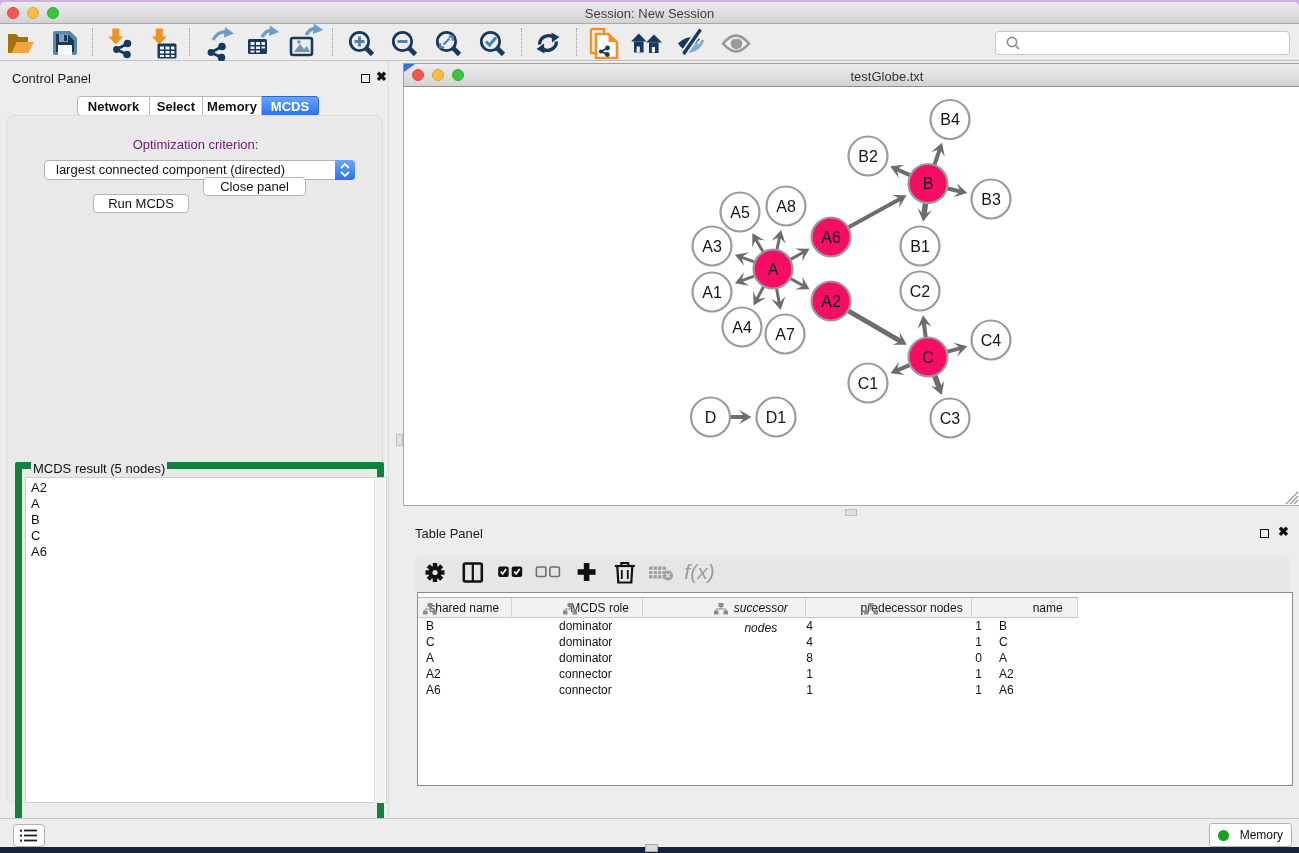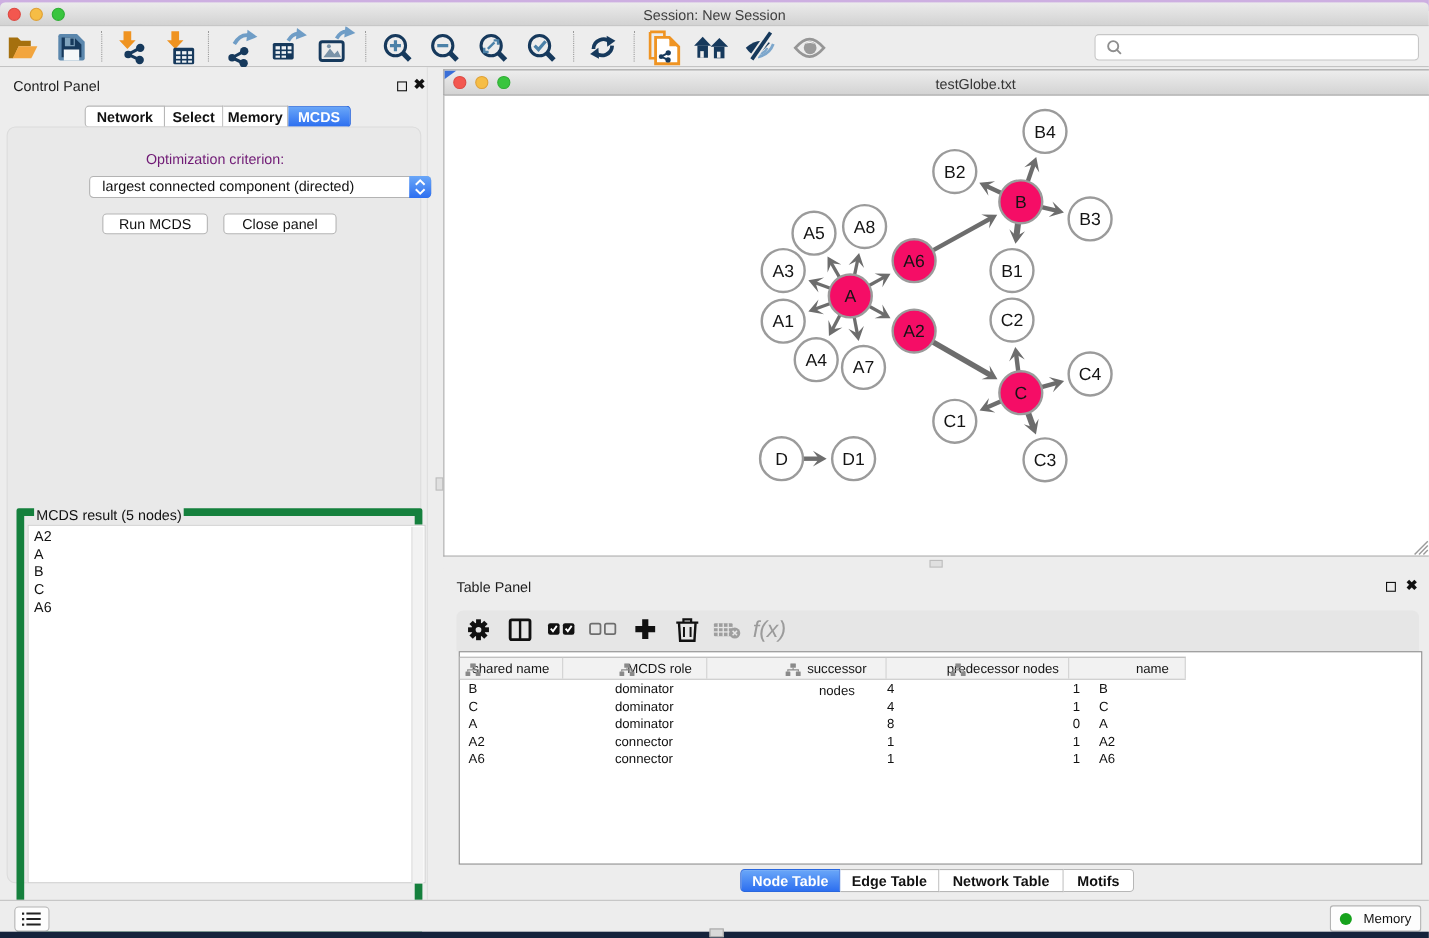--- a/index.html
+++ b/index.html
@@ -35,21 +35,21 @@
 .tab { height:20px; background:#fff; border:1px solid #b7b7b7; border-left:none;
   font-size:13px; font-weight:bold; color:#111; text-align:center; line-height:19px; }
 .tab.first { border-left:1px solid #b7b7b7; border-radius:4px 0 0 4px; }
 .tab.last { border-radius:0 4px 4px 0; }
 .tab.sel { background:linear-gradient(#6aa7f8,#2d6ff0); border-color:#2a67dd; color:#fff; }
 #cp-tabs { left:77px; top:35px; }
 #optlabel { position:absolute; left:0; width:377px; top:21px; text-align:center;
   font-size:13px; color:#701a75; }
 #dropdown { position:absolute; left:37px; top:44px; width:311px; height:20px; background:#fff;
   border:1px solid #b3b3b3; border-radius:4px; font-size:13px; color:#111; line-height:18px;
-  padding-left:11px;margin-left:37px; }
+  padding-left:11px; }
 #dropdown .step { position:absolute; right:-1px; top:-1px; width:20px; height:20px;
   background:linear-gradient(#6aa7f8,#2d6ff0); border-radius:0 4px 4px 0; }
 .btn { position:absolute; height:19px; background:#fff; border:1px solid #b5b5b5;
   border-radius:4px; font-size:13px; color:#111; text-align:center; line-height:17px; }
 #fieldset { position:absolute; left:8px; top:346px; width:369px; height:386px;
   border:7px solid #15803d; border-radius:2px; }
 #fieldlegend { position:absolute; left:9px; top:-8px; background:#e9e9e9; padding:0 2px;
   font-size:13px; color:#111; }
 #fieldlist { position:absolute; left:3px; top:8px; width:362px; height:326px; background:#fff;
   border:1px solid #cfcfcf; font-size:13px; color:#111; line-height:16px; padding:2px 0 0 5px; }
@@ -280,21 +280,21 @@
   </div>
   <div id="cp-inner">
     <div id="optlabel">Optimization criterion:</div>
     <div id="dropdown">largest connected component (directed)
       <div class="step"><svg width="20" height="20" viewBox="0 0 20 20">
             <path d="M6,8 L10,4 L14,8" fill="none" stroke="#fff" stroke-width="1.8"></path>
             <path d="M6,12 L10,16 L14,12" fill="none" stroke="#fff" stroke-width="1.8"></path>
           </svg></div>
     </div>
     <div class="btn" style="left:86px; top:78px; width:96px;">Run MCDS</div>
-    <div class="btn" style="left:196px; top:78px; width:103px;">Close panel</div>
+    <div class="btn" style="left:196px; top:61px; width:103px;">Close panel</div>
     <div id="fieldset">
       <div id="fieldlegend">MCDS result (5 nodes)</div>
       <div id="fieldlist">A2<br>A<br>B<br>C<br>A6
         <div id="fieldscroll"></div>
       </div>
     </div>
   </div>
 </div>
 <div class="handle" style="left:396px; top:434px; width:7px; height:12px;"></div>
 
@@ -465,21 +465,21 @@
             <path d="M7,4 v2 M2.2,7.5 v-1.5 h9.6 v1.5" fill="none" stroke="#8a8a8a" stroke-width="1"></path>
           </svg>shared name</div>
       <div class="th" style="width:120px"><svg class="oc" width="14" height="12" viewBox="0 0 14 12" style="position:absolute;left:5px;top:5px">
             <g fill="#8a8a8a">
               <rect x="4.5" y="0" width="5" height="4" rx="0.5"></rect>
               <rect x="0" y="7.5" width="4.5" height="4" rx="0.5"></rect>
               <rect x="9.5" y="7.5" width="4.5" height="4" rx="0.5"></rect>
             </g>
             <path d="M7,4 v2 M2.2,7.5 v-1.5 h9.6 v1.5" fill="none" stroke="#8a8a8a" stroke-width="1"></path>
           </svg>MCDS role</div>
-      <div class="th" style="width:154px; padding-left:28px;"><svg class="oc" width="14" height="12" viewBox="0 0 14 12" style="position:absolute;left:25px;top:5px">
+      <div class="th" style="width:154px; padding-left:28px;font-style:italic;"><svg class="oc" width="14" height="12" viewBox="0 0 14 12" style="position:absolute;left:25px;top:5px">
             <g fill="#8a8a8a">
               <rect x="4.5" y="0" width="5" height="4" rx="0.5"></rect>
               <rect x="0" y="7.5" width="4.5" height="4" rx="0.5"></rect>
               <rect x="9.5" y="7.5" width="4.5" height="4" rx="0.5"></rect>
             </g>
             <path d="M7,4 v2 M2.2,7.5 v-1.5 h9.6 v1.5" fill="none" stroke="#8a8a8a" stroke-width="1"></path>
           </svg>successor nodes</div>
       <div class="th" style="width:170px"><svg class="oc" width="14" height="12" viewBox="0 0 14 12" style="position:absolute;left:12px;top:5px">
             <g fill="#8a8a8a">
               <rect x="4.5" y="0" width="5" height="4" rx="0.5"></rect>
@@ -489,26 +489,20 @@
             <path d="M7,4 v2 M2.2,7.5 v-1.5 h9.6 v1.5" fill="none" stroke="#8a8a8a" stroke-width="1"></path>
           </svg>predecessor nodes</div>
       <div class="th" style="width:84px">name</div>
     </div>
     <div class="trow" style="left:8px; top:25px;">B<br>C<br>A<br>A2<br>A6</div>
     <div class="trow" style="left:141px; top:25px;">dominator<br>dominator<br>dominator<br>connector<br>connector</div>
     <div class="trow" style="left:329px; top:25px; width:66px; text-align:right;">4<br>4<br>8<br>1<br>1</div>
     <div class="trow" style="left:498px; top:25px; width:66px; text-align:right;">1<br>1<br>0<br>1<br>1</div>
     <div class="trow" style="left:581px; top:25px;">B<br>C<br>A<br>A2<br>A6</div>
   </div>
-  <div class="tabrow" id="ttabs">
-    <div class="tab sel first" style="width:91px">Node Table</div>
-    <div class="tab" style="width:90px">Edge Table</div>
-    <div class="tab" style="width:113px">Network Table</div>
-    <div class="tab last" style="width:64px">Motifs</div>
-  </div>
 </div>
 
 <div class="abs" id="statusbar">
   <div id="listbtn"><svg width="30" height="21" viewBox="0 0 30 21">
         <g stroke="#222" stroke-width="1.8">
           <line x1="10" y1="5.5" x2="23" y2="5.5"></line>
           <line x1="10" y1="10.5" x2="23" y2="10.5"></line>
           <line x1="10" y1="15.5" x2="23" y2="15.5"></line>
         </g>
         <g fill="#222">

